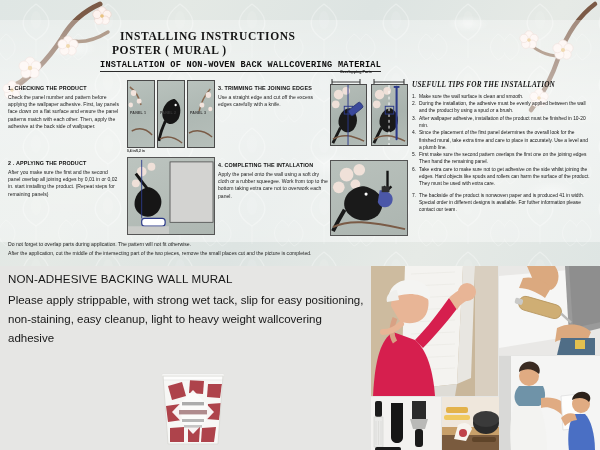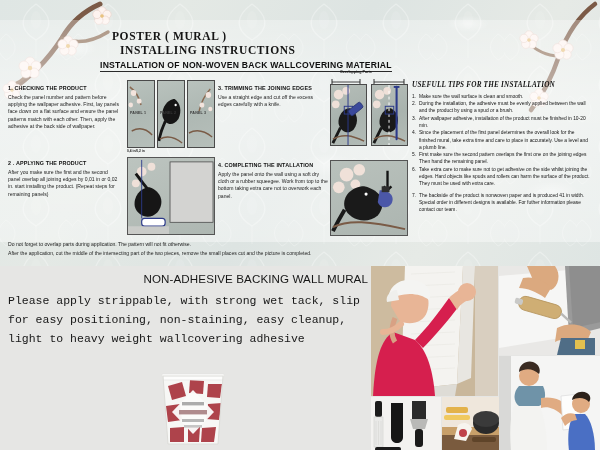--- a/index.html
+++ b/index.html
@@ -50,21 +50,21 @@
   
   #title-block { position: absolute; left: 112px; top: 29px; }
   #poster-title, #installing-title {
     font-family: "Liberation Serif", serif;
     font-weight: bold; font-size: 11.5px; letter-spacing: .6px;
     color: #151515; line-height: 14px;
   }
   #installing-title { margin-left: 8px; }
   #section-title {
     position: absolute; left: 100px; top: 60px;
-    font-family: Liberation Sans, sans-serif;
+    font-family: Liberation Mono, monospace;
     font-weight: bold; font-size: 8.6px; letter-spacing: .25px;
     color: #0e0e0e;
     border-bottom: 1px solid #2a2a2a;
     padding-bottom: 1px;
   }
 
   
   .step { position: absolute; color: #1b1b1b; }
   .step-head {
     font-size: 5.4px; font-weight: bold; letter-spacing: .15px;
@@ -135,24 +135,24 @@
     position: absolute; left: 330px; top: 160px; width: 78px; height: 76px;
     border: 1px solid #555; overflow: hidden;
     background: linear-gradient(160deg,#b9c1bc,#acb5b0);
   }
 
   
   #lower { position: absolute; left: 0; top: 266px; width: 600px; height: 184px; background: #e6e6e4; }
 
   #lower-text { position: absolute; left: 8px; top: 6px; width: 360px; color: #1a1a1a; }
   #lower-heading {
-    text-align: right; font-size: 11.6px; letter-spacing: .1px; color: #171717;
+    text-align: left; font-size: 11.6px; letter-spacing: .1px; color: #171717;
     margin-bottom: 6px;
   }
-  #lower-para { font-size: 11.5px; line-height: 19px; color: #171717; font-family: Liberation Mono, monospace; }
+  #lower-para { font-size: 11.5px; line-height: 19px; color: #171717; }
 
   
   #bucket {
     position: absolute; left: 156px; top: 106px; width: 74px; height: 74px;
   }
 
   
   #collage {
     position: absolute; left: 371px; top: 0px; width: 229px; height: 184px;
     display: grid;
@@ -256,22 +256,22 @@
             <circle cx="-3.2" cy="4.2" r="4.2"></circle>
             <circle cx="-5" cy="-1.6" r="4.2"></circle>
             <circle cx="0" cy="0" r="1.8" fill="#e8c27e" stroke="none"></circle>
           </g>
       </g>
     </svg>
 
     <div id="sheet-wash"></div>
 
     <div id="title-block">
+      <div id="installing-title">INSTALLING INSTRUCTIONS</div>
       <div id="poster-title">POSTER ( MURAL )</div>
-      <div id="installing-title">INSTALLING INSTRUCTIONS</div>
     </div>
     <div id="section-title">INSTALLATION OF NON-WOVEN BACK WALLCOVERING MATERIAL</div>
 
     <div class="step" id="step-1">
       <div class="step-head">1. CHECKING THE PRODUCT</div>
       <div class="step-body">Check the panel number and pattern before applying the wallpaper adhesive. First, lay panels face down on a flat surface and ensure the panel patterns match with each other. Then, apply the adhesive at the back side of wallpaper.</div>
     </div>
 
     <div class="step" id="step-2">
       <div class="step-head">2 . APPLYING THE PRODUCT</div>

